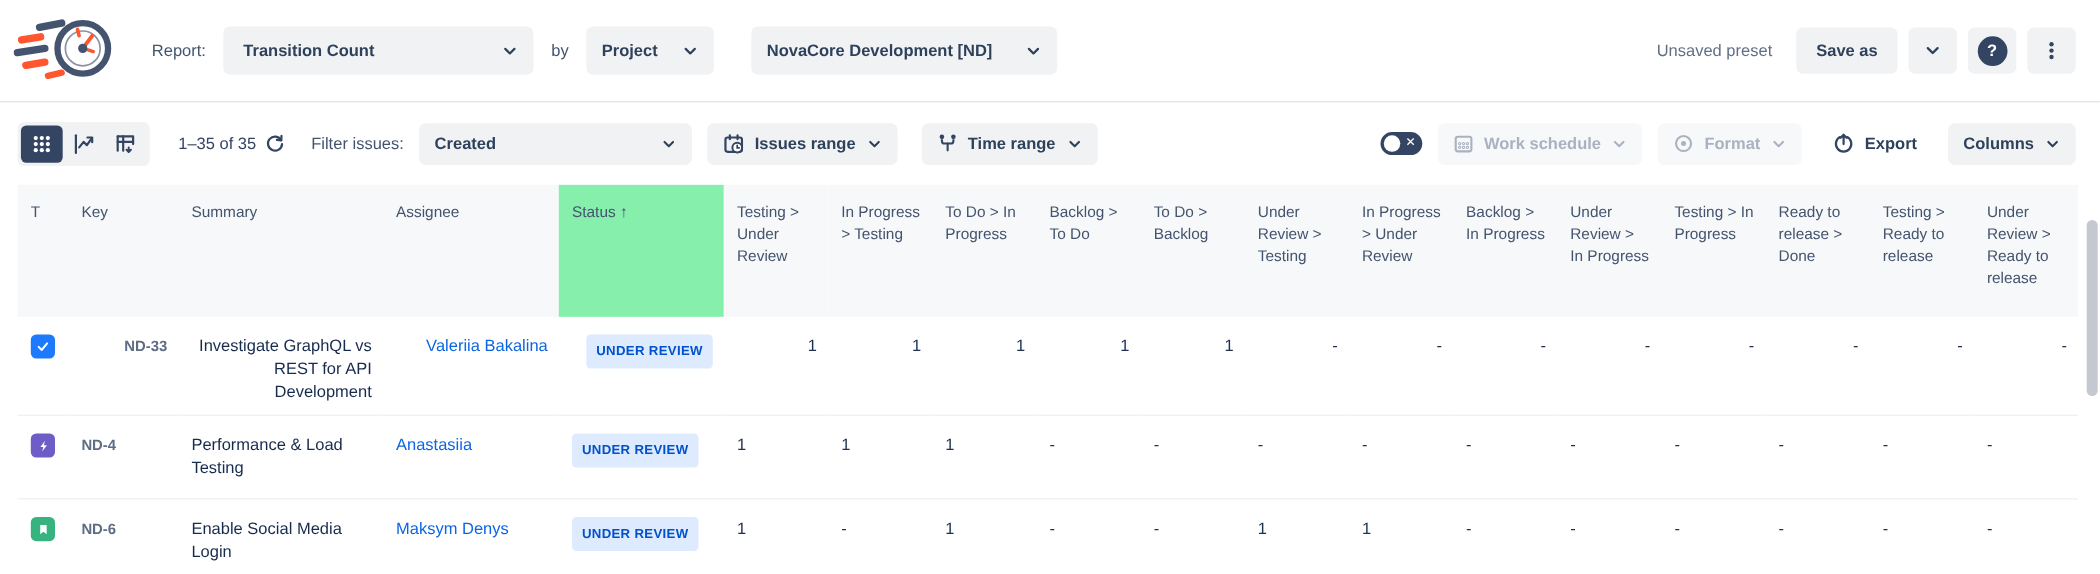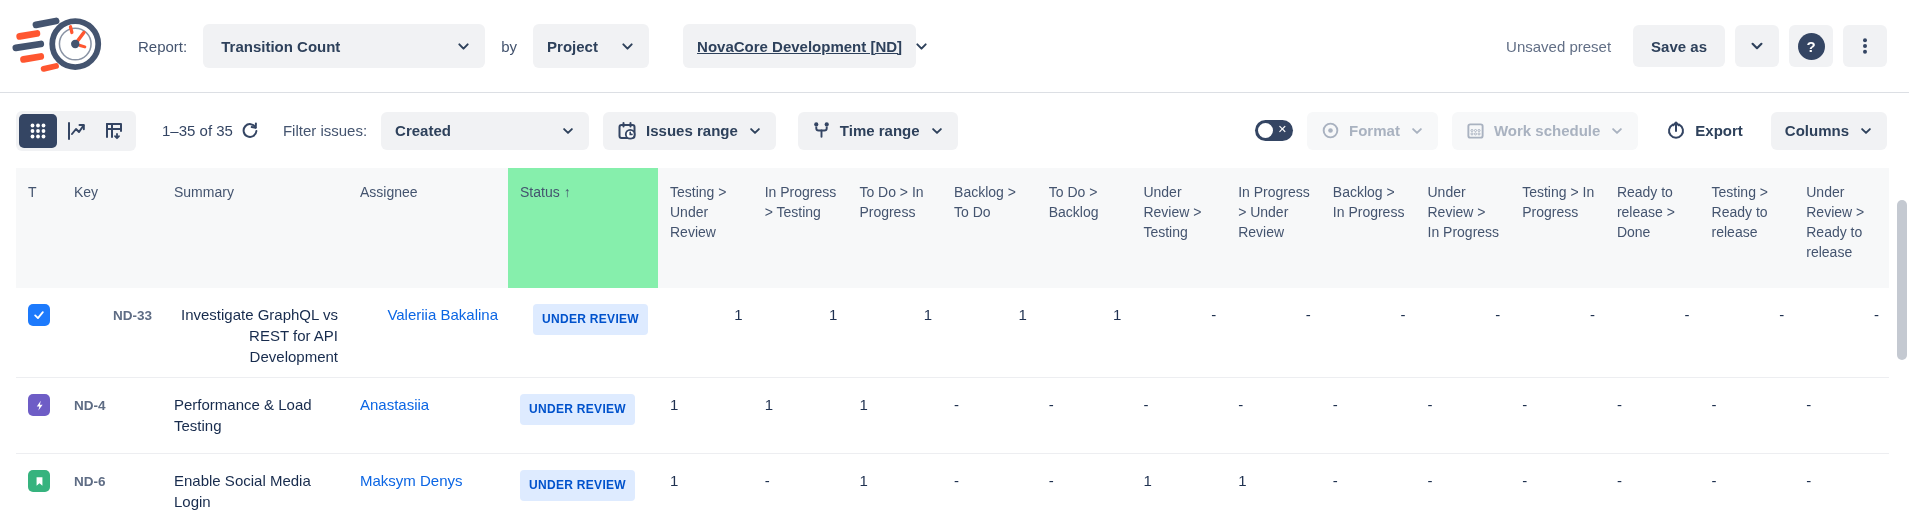--- a/index.html
+++ b/index.html
@@ -10,21 +10,21 @@
   .topbar { height:92px; display:flex; align-items:center; padding:0 22px 0 12px; }
   .logo { flex:0 0 auto; margin-right:34px; }
   .lbl { font-size:15px; color:#44546F; white-space:nowrap; }
   .dd { display:flex; align-items:center; justify-content:space-between;
         background:#F1F2F4; border-radius:6px; height:44px; padding:0 14px;
         font-size:15px; font-weight:600; color:#2E415B; cursor:pointer; white-space:nowrap; }
   .dd .chev { margin-left:12px; flex:0 0 auto; }
   .dd-report { width:282px; margin-left:16px;padding-left:18px; }
   .by { margin:0 16px; }
   .dd-group { width:116px; }
-  .dd-project { width:233px; margin-left:34px;text-decoration:underline; }
+  .dd-project { width:278px; margin-left:34px; }
   .spacer { flex:1; }
   .muted { color:#626F86; font-size:15px; white-space:nowrap; }
   .btn { display:flex; align-items:center; justify-content:center; background:#F1F2F4;
          border-radius:6px; height:42px; font-size:15px; font-weight:600; color:#2E415B;
          cursor:pointer; white-space:nowrap; }
   .btn-saveas { padding:0 18px; margin-left:22px; }
   .btn-sq { width:44px; margin-left:10px; }
   .help-circle { width:27px; height:27px; border-radius:50%; background:#344563; color:#fff;
                  font-size:15px; font-weight:700; display:flex; align-items:center; justify-content:center; }
 
@@ -33,21 +33,21 @@
   .toolbar { height:75px; display:flex; align-items:center; padding:0 22px 0 16px; }
   .viewgroup { display:flex; background:#F1F2F4; border-radius:6px; padding:3px; }
   .viewtile { width:38px; height:34px; border-radius:5px; display:flex; align-items:center;
               justify-content:center; cursor:pointer; }
   .viewtile.active { background:#344563; }
   .cnt { margin-left:26px; font-size:15px; color:#344563; white-space:nowrap; }
   .cnt b { font-weight:400; }
   .refresh { margin-left:8px; vertical-align:-3px; cursor:pointer; }
   .filterlbl { margin-left:24px; }
   .dd-sm { height:38px; font-size:15px; }
-  .dd-created { width:208px; margin-left:14px; }
+  .dd-created { width:248px; margin-left:14px; }
   .tbtn { display:flex; align-items:center; background:#F1F2F4; border-radius:6px; height:38px;
           padding:0 14px; font-size:15px; font-weight:600; color:#2E415B; cursor:pointer; white-space:nowrap; }
   .tbtn svg.lead { margin-right:9px; }
   .tbtn .chev { margin-left:10px; }
   .ml14 { margin-left:14px;text-align:center; } .ml22 { margin-left:22px; }
   .toggle { width:38px; height:21px; border-radius:11px; background:#344563; position:relative;
             cursor:pointer; flex:0 0 auto; }
   .toggle .knob { position:absolute; left:3px; top:3px; width:15px; height:15px; border-radius:50%; background:#fff; }
   .toggle .x { position:absolute; right:6px; top:3px; color:#fff; font-size:11px; font-weight:700; }
   .tbtn.disabled { background:#F7F8F9; color:#A9B2C0; cursor:default; }
@@ -213,42 +213,42 @@
 
   <div class="spacer"></div>
 
   <div class="toggle">
     <div class="knob"></div>
       <div class="x">✕</div>
   </div>
 
   <div class="tbtn disabled ml14">
     <svg class="lead" width="19" height="19" viewBox="0 0 20 20">
-      <circle cx="10" cy="10" r="7.2" fill="none" stroke="#A9B2C0" stroke-width="2"></circle>
-      <circle class="fdot" cx="10" cy="10" r="2.4" fill="#A9B2C0"></circle>
-    </svg>
-    <span>Format</span>
-    <svg class="chev" width="14" height="14" viewBox="0 0 18 18">
-        <path d="M4 6.5 L9 11.5 L14 6.5" fill="none" stroke="#A9B2C0" stroke-width="2.4" stroke-linecap="round" stroke-linejoin="round"></path>
-      </svg>
-  </div>
-
-  <div class="tbtn disabled ml14">
-    <svg class="lead" width="19" height="19" viewBox="0 0 20 20">
       <rect x="2.5" y="3.5" width="15" height="14" rx="2" fill="none" stroke="#A9B2C0" stroke-width="2"></rect>
       <g class="fdot" fill="#A9B2C0">
         <circle cx="6.3" cy="10" r="1.1"></circle>
           <circle cx="10" cy="10" r="1.1"></circle>
           <circle cx="13.7" cy="10" r="1.1"></circle>
         <circle cx="6.3" cy="13.6" r="1.1"></circle>
           <circle cx="10" cy="13.6" r="1.1"></circle>
           <circle cx="13.7" cy="13.6" r="1.1"></circle>
       </g>
     </svg>
     <span>Work schedule</span>
+    <svg class="chev" width="14" height="14" viewBox="0 0 18 18">
+        <path d="M4 6.5 L9 11.5 L14 6.5" fill="none" stroke="#A9B2C0" stroke-width="2.4" stroke-linecap="round" stroke-linejoin="round"></path>
+      </svg>
+  </div>
+
+  <div class="tbtn disabled ml14">
+    <svg class="lead" width="19" height="19" viewBox="0 0 20 20">
+      <circle cx="10" cy="10" r="7.2" fill="none" stroke="#A9B2C0" stroke-width="2"></circle>
+      <circle class="fdot" cx="10" cy="10" r="2.4" fill="#A9B2C0"></circle>
+    </svg>
+    <span>Format</span>
     <svg class="chev" width="14" height="14" viewBox="0 0 18 18">
         <path d="M4 6.5 L9 11.5 L14 6.5" fill="none" stroke="#A9B2C0" stroke-width="2.4" stroke-linecap="round" stroke-linejoin="round"></path>
       </svg>
   </div>
 
   <div class="tbtn ml14" style="background:#fff;">
     <svg class="lead" width="20" height="20" viewBox="0 0 20 20">
       <path d="M13.2 3.6 A7 7 0 1 1 6.8 3.6" fill="none" stroke="#344563" stroke-width="2" stroke-linecap="round"></path>
       <path d="M10 10 V1.8 M7.3 4.2 L10 1.5 L12.7 4.2" fill="none" stroke="#344563" stroke-width="2" stroke-linecap="round" stroke-linejoin="round"></path>
     </svg>

